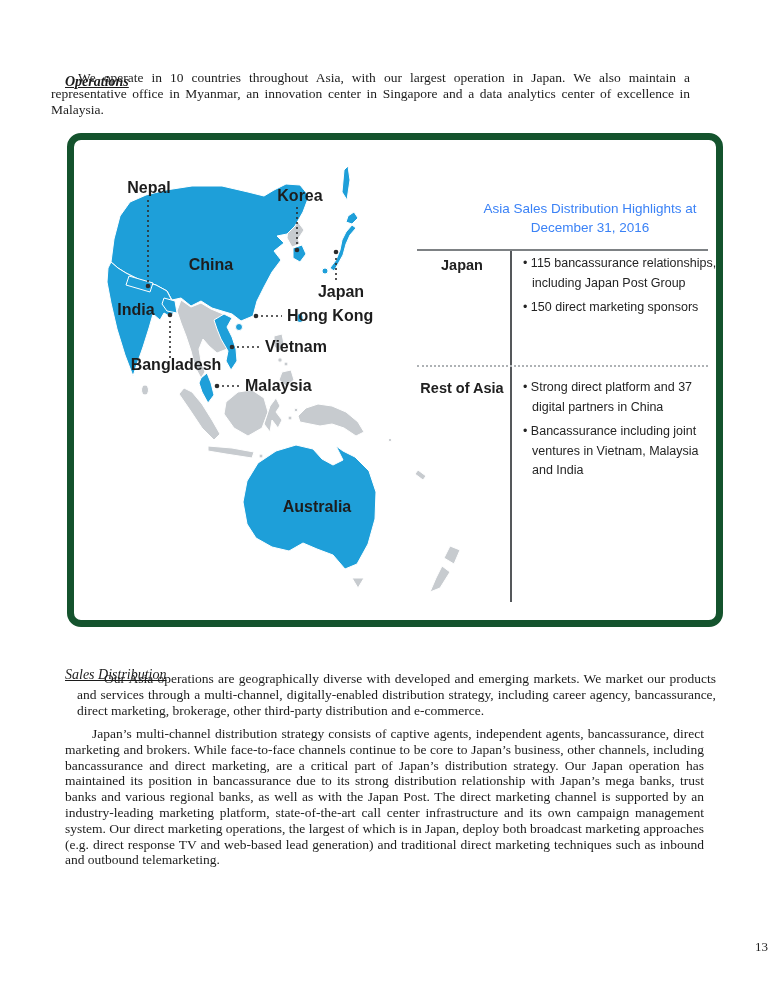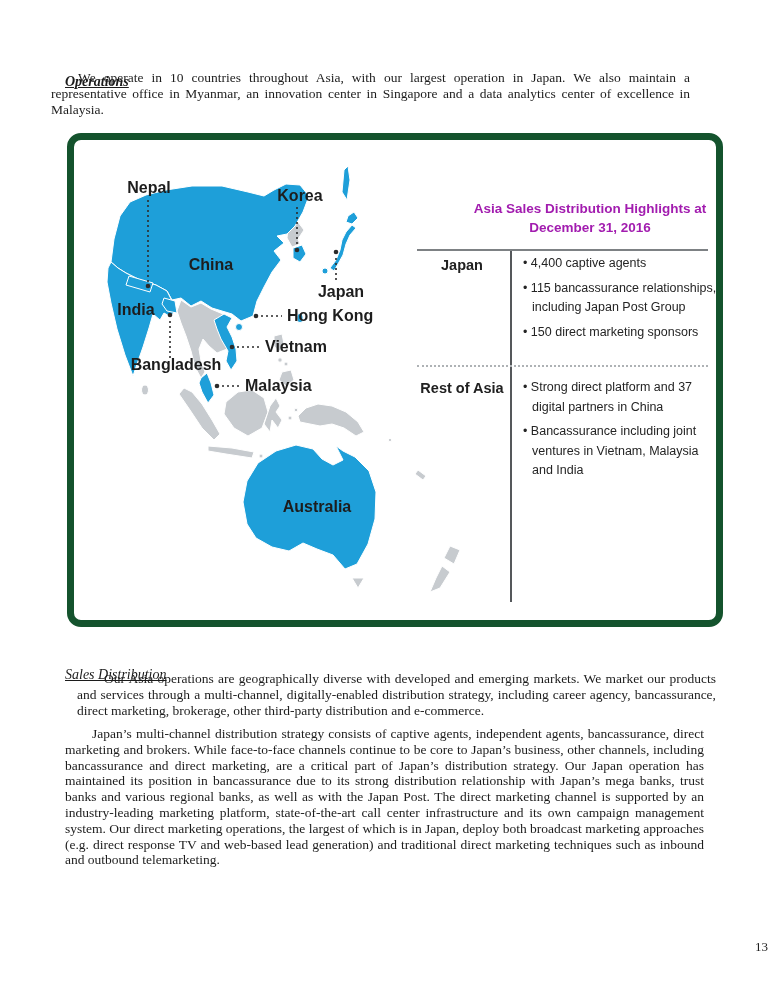--- a/index.html
+++ b/index.html
@@ -18,21 +18,21 @@
   
   .figure{left:67px;top:133px;width:656px;height:494px;border:7px solid #14532d;border-radius:14px;box-sizing:border-box;background:#fff;overflow:hidden;}
   .figure,.figure *{font-family:"Liberation Sans",sans-serif;}
   .mapsvg{position:absolute;left:0;top:0;}
   .country{stroke:#ffffff;stroke-width:1;stroke-linejoin:round;}
   .map-label{font-weight:bold;font-size:16px;fill:#1d1d1d;}
   .leader{stroke:#2b2b2b;stroke-width:1.6;stroke-dasharray:2,3;fill:none;}
   .leader-dot{fill:#2b2b2b;}
 
   
-  .tbl-title{left:370px;top:59px;width:292px;text-align:center;font-weight:bold;font-size:13.5px;line-height:19px;color:#a21caf;}
+  .tbl-title{left:370px;top:59px;width:292px;text-align:center;font-weight:normal;font-size:13.5px;line-height:19px;color:#3b82f6;}
   .rule-h{left:343px;top:109px;width:291px;height:0;border-top:2px solid #7d8184;}
   .rule-v{left:436px;top:111px;width:0;height:351px;border-left:2px solid #55585b;}
   .rule-dot{left:343px;top:225px;width:291px;height:0;border-top:2px dotted #aeb2b5;}
   .row-label{width:92px;text-align:center;font-weight:bold;font-size:14.5px;color:#212121;}
   .lbl-japan{left:342px;top:117px;}
   .lbl-rest{left:342px;top:240px;}
   .bullets{margin:0;padding:0;list-style:none;font-size:12.5px;line-height:19.5px;color:#242424;}
   .bullets li{padding-left:9px;text-indent:-9px;margin-bottom:5px;}
   .bullets li::before{content:"\2022\00a0";}
   .bul-japan{left:449px;top:114px;width:196px;}
@@ -127,21 +127,20 @@
     <div class="abs tbl-title">
       <div>Asia Sales Distribution Highlights at</div>
       <div>December 31, 2016</div>
     </div>
     <div class="abs rule-h"></div>
     <div class="abs rule-v"></div>
     <div class="abs rule-dot"></div>
 
     <div class="abs row-label lbl-japan">Japan</div>
     <ul class="abs bullets bul-japan">
-      <li>4,400 captive agents</li>
       <li>115 bancassurance relationships, including Japan Post Group</li>
       <li>150 direct marketing sponsors</li>
     </ul>
 
     <div class="abs row-label lbl-rest">Rest of Asia</div>
     <ul class="abs bullets bul-rest">
       <li>Strong direct platform and 37 digital partners in China</li>
       <li>Bancassurance including joint ventures in Vietnam, Malaysia and India</li>
     </ul>
   </div>

